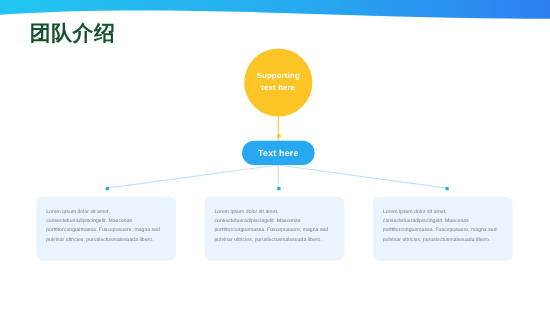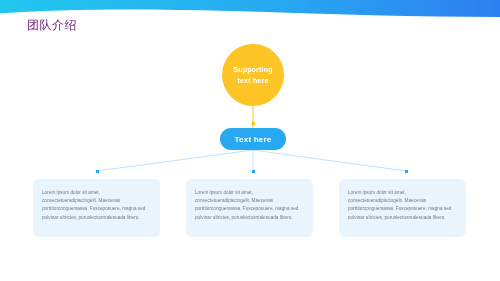--- a/index.html
+++ b/index.html
@@ -24,23 +24,23 @@
     height: 24px;
     overflow: hidden;
   }
   .banner svg { display: block; }
 
   
   .page-title {
     position: absolute;
     left: 27px;
     top: 17px;
-    font-size: 12px;
-    font-weight: normal;
-    color: #701a75;
+    font-size: 19px;
+    font-weight: bold;
+    color: #14532d;
     letter-spacing: 0.5px;
     white-space: nowrap;
   }
 
   
   .connectors {
     position: absolute;
     left: 0;
     top: 0;
     width: 500px;

